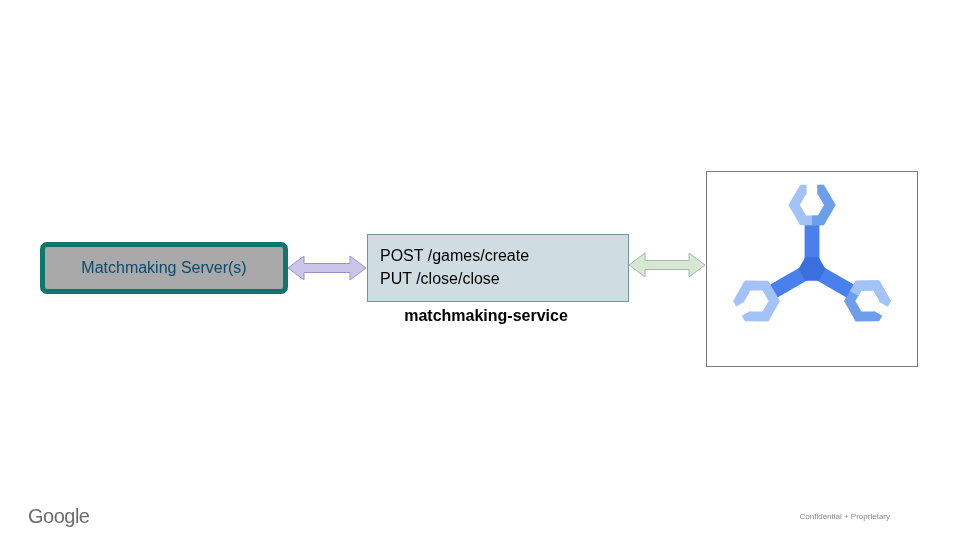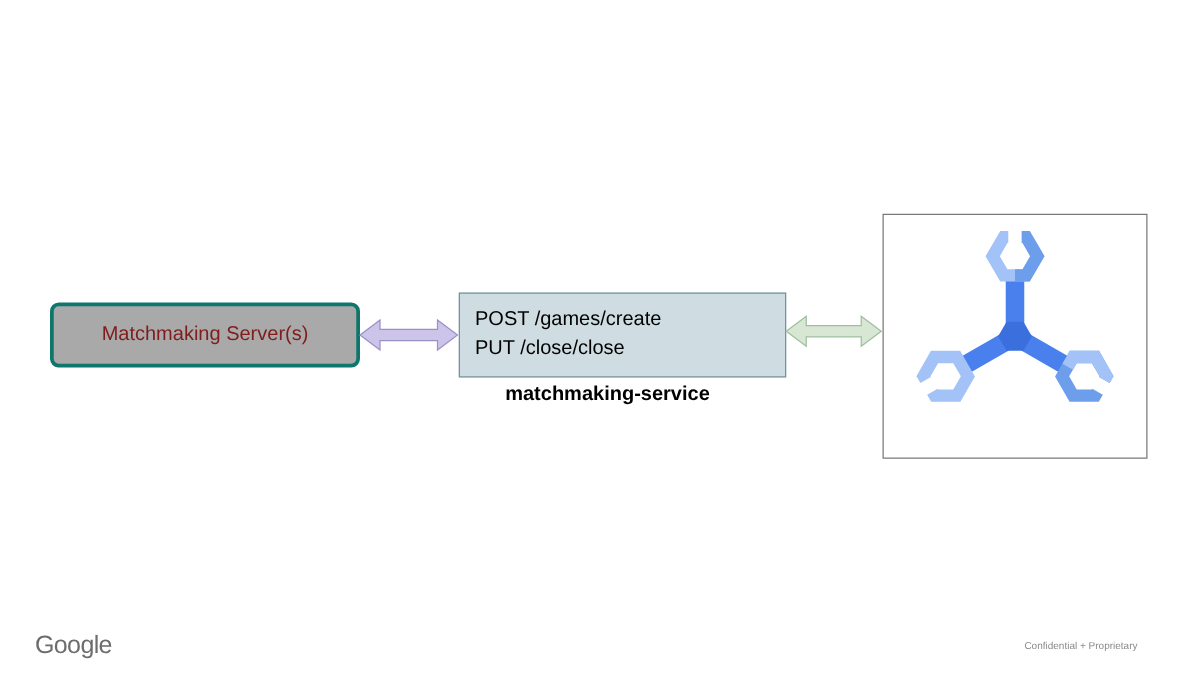--- a/index.html
+++ b/index.html
@@ -16,27 +16,27 @@
     overflow: hidden;
     margin: 0 auto;
   }
   .server-box {
     position: absolute;
     left: 40px;
     top: 242px;
     width: 248px;
     height: 52px;
     background: #a9a9a9;
-    border: 3px solid #0f766e;
+    border: 5px solid #0f766e;
     border-radius: 7px;
     display: flex;
     align-items: center;
     justify-content: center;
     font-size: 16px;
-    color: #7f1d1d;
+    color: #0c4a6e;
     box-sizing: border-box;
   }
   .service-box {
     position: absolute;
     left: 367px;
     top: 234px;
     width: 262px;
     height: 68px;
     background: #cfdde2;
     border: 1px solid #74939e;
@@ -79,21 +79,21 @@
     left: 28px;
     top: 505px;
     font-size: 20px;
     letter-spacing: -0.5px;
     font-weight: 500;
     color: #6d6d6d;
     text-align: center;
   }
   .confidential {
     position: absolute;
-    right: 50px;
+    right: 70px;
     top: 512px;
     font-size: 8px;
     color: #8a8a8a;
     text-align: center;
   }
 </style>
 </head>
 <body>
 
 <div class="slide">

